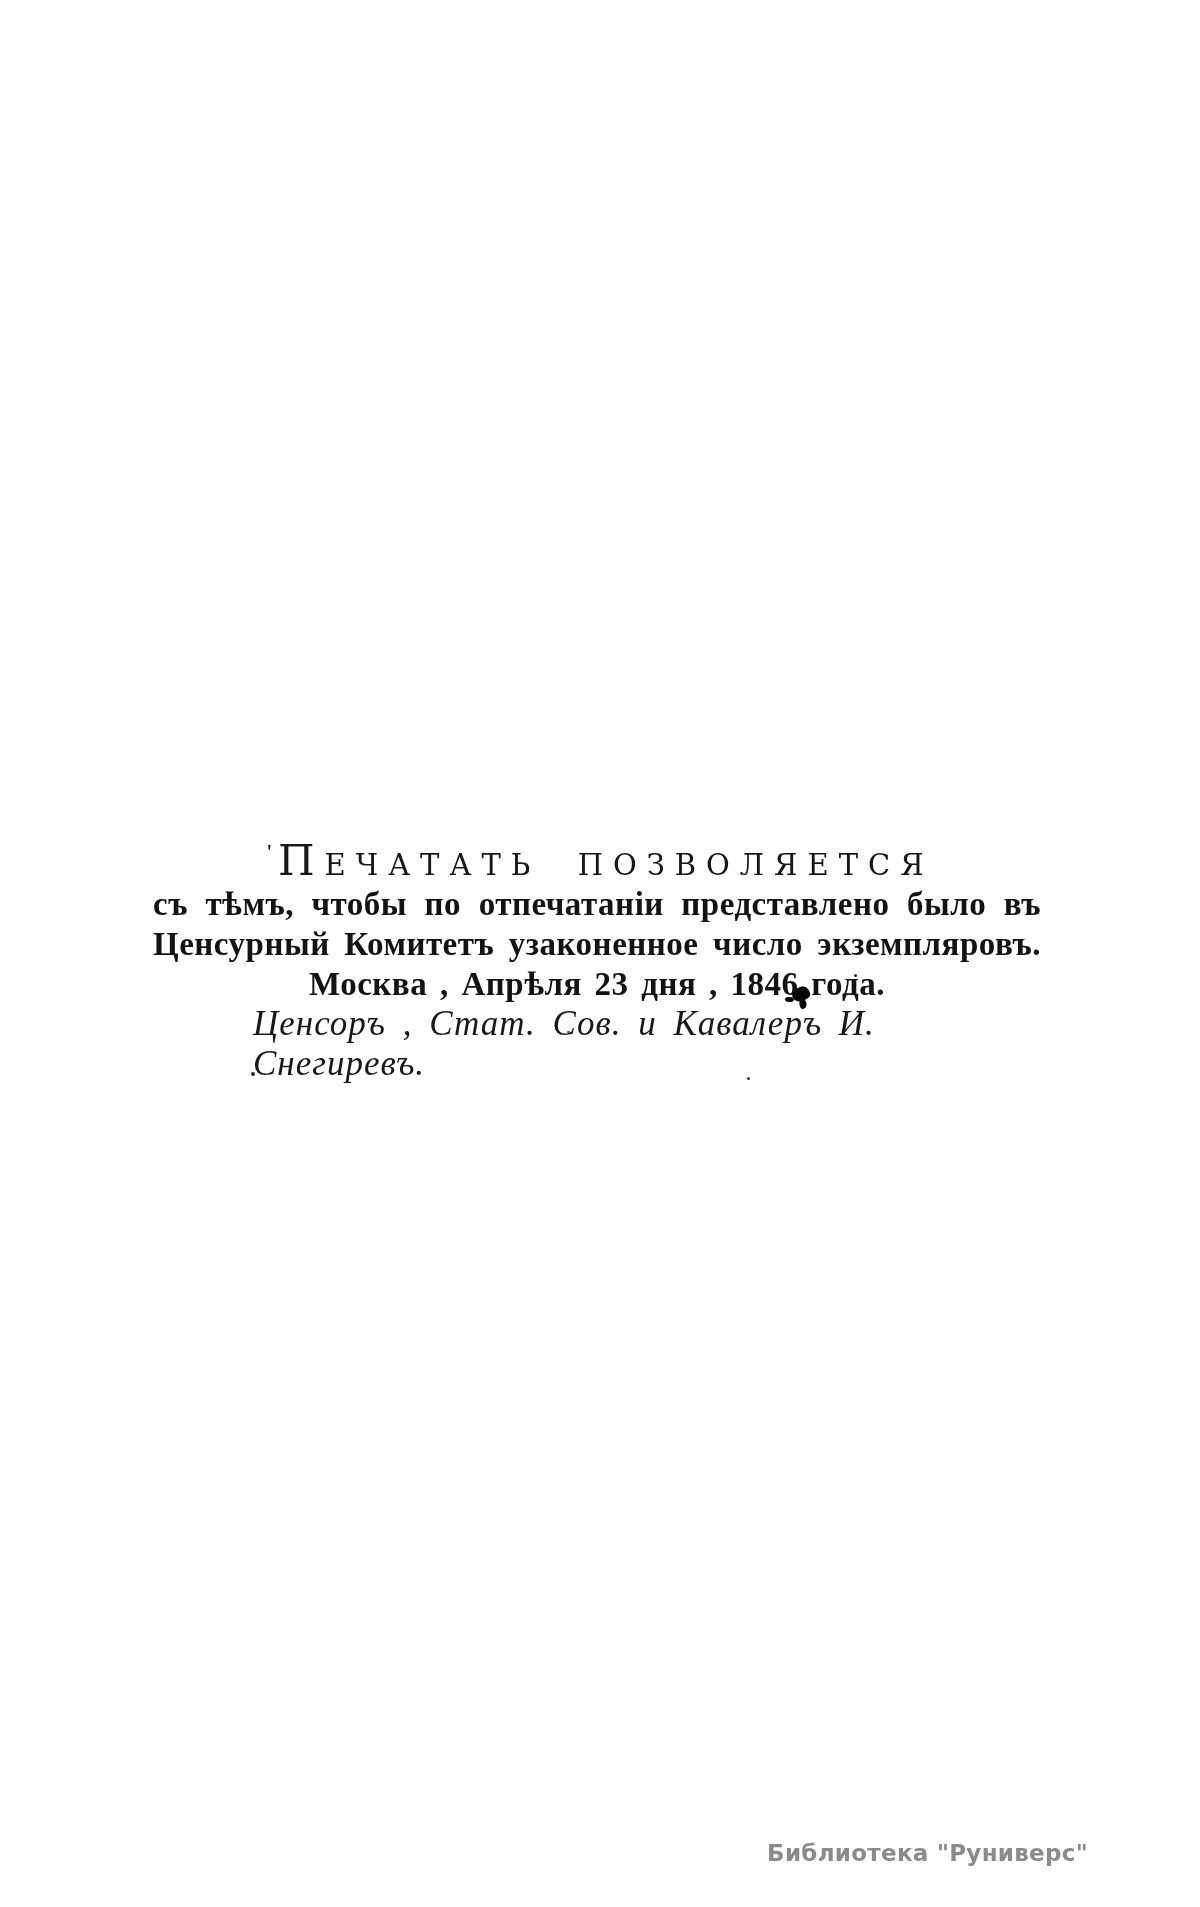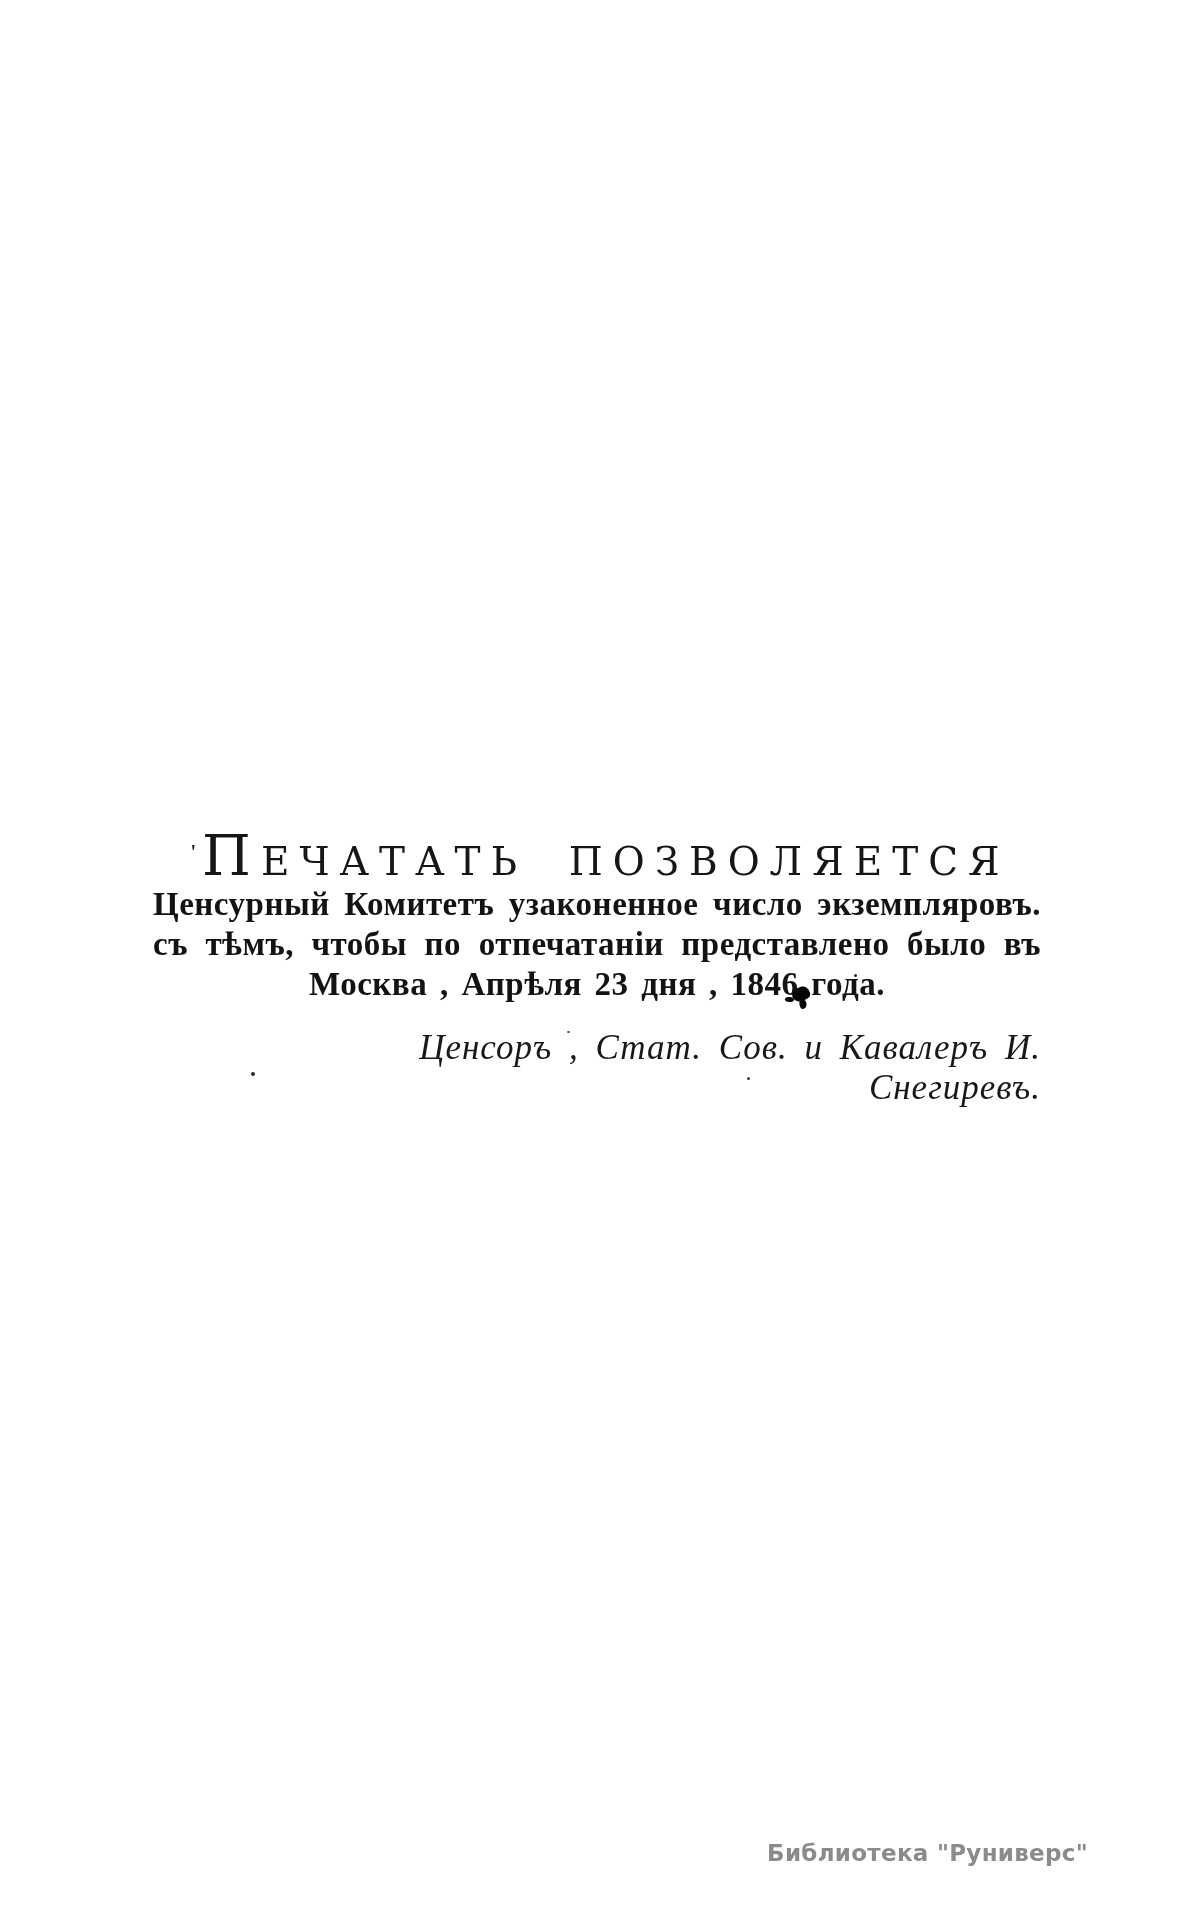--- a/index.html
+++ b/index.html
@@ -34,21 +34,21 @@
     display: inline-block;
     font-size: 20px;
     font-weight: 700;
     vertical-align: 16px;
     margin-right: 6px;
     color: #1c1c1c;
   }
   .heading-text {
     font-family: "DejaVu Serif", serif;
     font-variant: small-caps;
-    font-size: 56px;
+    font-size: 42px;
     font-weight: 400;
     letter-spacing: 10px;
     word-spacing: 14px;
     color: #161616;
   }
   
   .imprimatur-body {
     position: absolute;
     top: 884px;
     left: 153px;
@@ -61,29 +61,27 @@
     color: #131313;
   }
   .just-line {
     text-align: justify;
     text-align-last: justify;
   }
   .left-line {
     text-align: center;
   }
   .signature-line {
-    margin-top: 24px;
     padding-left: 100px;
     font-style: italic;
     font-weight: 400;
     font-size: 35px;
     letter-spacing: 1px;
     word-spacing: 7px;
     color: #181818;
-    text-align: right;
   }
   
   .ink-blot {
     position: absolute;
     left: 792px;
     top: 987px;
     width: 18px;
     height: 14px;
     background: #060606;
     border-radius: 62% 38% 55% 45% / 55% 62% 38% 50%;
@@ -135,22 +133,22 @@
 </head>
 <body>
 
 <div class="page">
 
   <div class="heading-row">
     <span class="heading-mark">'</span><span class="heading-text">Печатать позволяется</span>
   </div>
 
   <div class="imprimatur-body">
+    <div class="just-line">съ тѣмъ, чтобы по отпечатаніи представлено было въ</div>
     <div class="just-line">Ценсурный Комитетъ узаконенное число экземпляровъ.</div>
-    <div class="just-line">съ тѣмъ, чтобы по отпечатаніи представлено было въ</div>
     <div class="left-line">Москва , Апрѣля 23 дня , 1846 года.</div>
     <div class="signature-line">Ценсоръ , Стат. Сов. и Кавалеръ И. Снегиревъ.</div>
   </div>
 
   <div class="ink-blot"></div>
   <div class="speck speck-1"></div>
   <div class="speck speck-2"></div>
   <div class="speck speck-3"></div>
   <div class="speck speck-4"></div>
 

